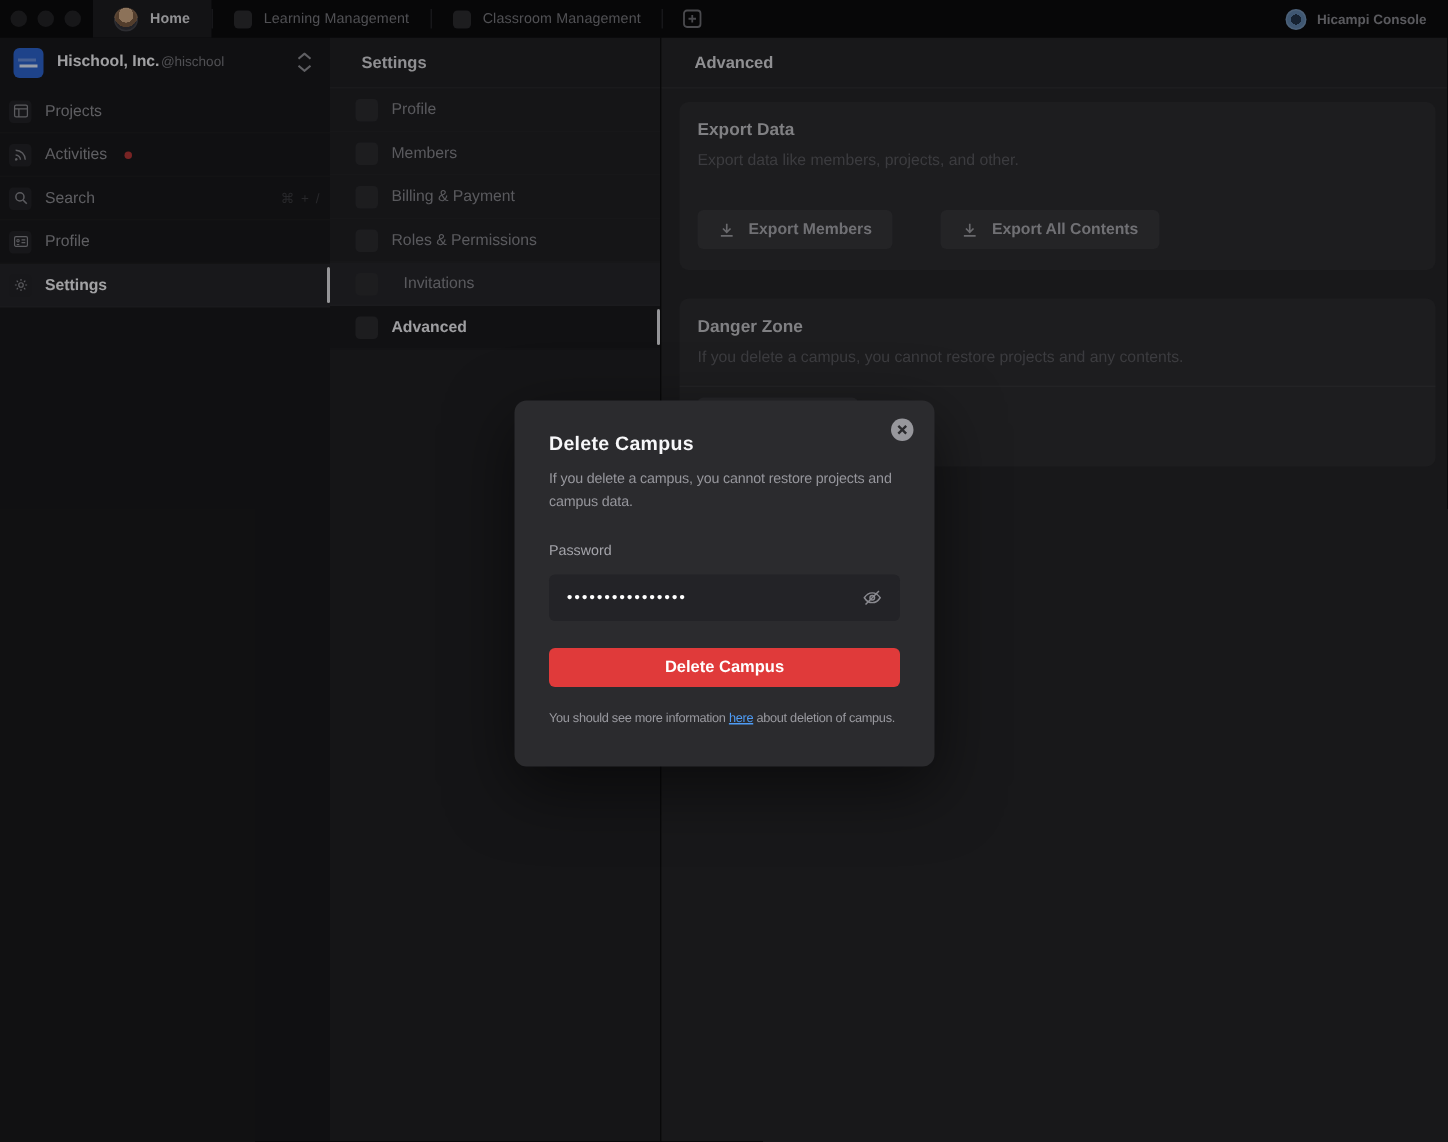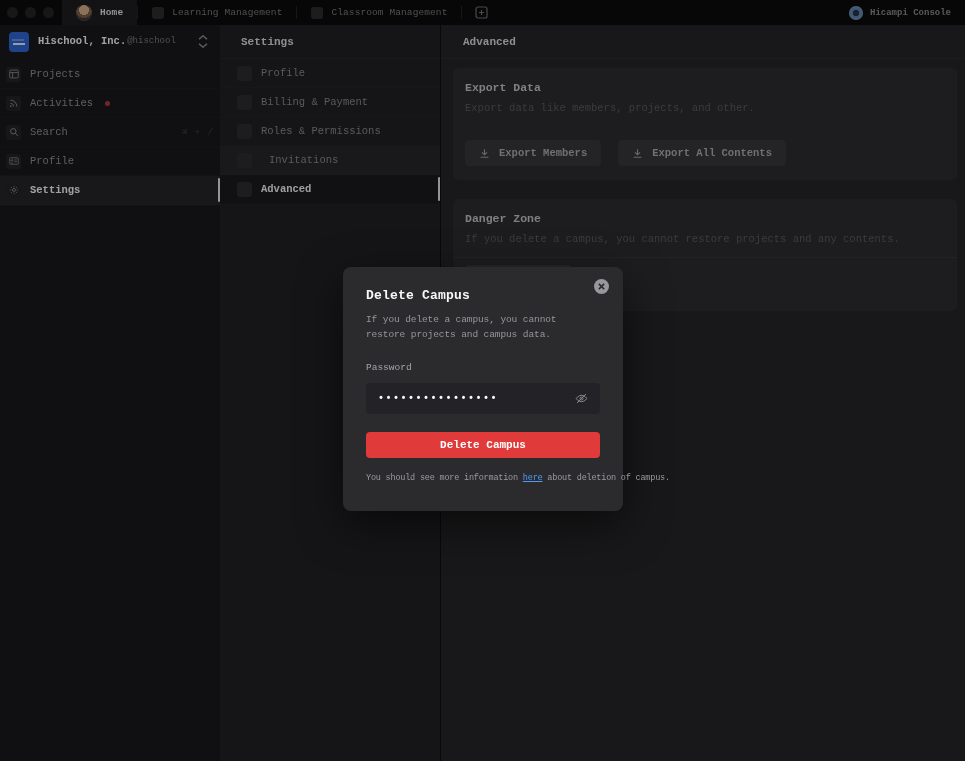--- a/index.html
+++ b/index.html
@@ -1,17 +1,17 @@
 <!DOCTYPE html>
 <html><head>
 <meta charset="utf-8">
 <style>
   html,body{margin:0;padding:0;background:#000;}
   .app{position:relative;width:965px;height:761px;background:#0e0e10;overflow:hidden;
-       font-family:Liberation Mono, monospace;-webkit-font-smoothing:antialiased;}
+       font-family:Liberation Sans, sans-serif;-webkit-font-smoothing:antialiased;}
 
   
   .topbar{position:absolute;top:0;left:0;right:0;height:25px;background:#0b0b0d;display:flex;align-items:center;z-index:10;}
   .win-dots{display:flex;gap:7px;padding:0 8px 0 7px;}
   .win-dots .dot{width:11px;height:11px;border-radius:50%;background:#232326;}
   .tab{height:25px;display:flex;align-items:center;gap:8px;padding:0 14px;cursor:default;}
   .tab.active{background:#1d1d20;}
   .tab-label{font-size:9.5px;color:#77777c;letter-spacing:.1px;}
   .tab.active .tab-label{color:#d7d7db;font-weight:bold;}
   .avatar{width:16px;height:16px;border-radius:50%;flex:0 0 auto;
@@ -62,21 +62,21 @@
   .nav-item.active .nav-label{color:#e9e9ed;font-weight:bold;}
 
   
   .main{position:absolute;top:25px;left:441px;right:0;bottom:0;background:#242427;}
   .main .panel-header{padding:0 22px;}
   .card{position:absolute;left:12px;width:504px;background:#2b2b2e;border-radius:6px;box-sizing:border-box;}
   .card.export{top:43px;height:112px;}
   .card.danger{top:174px;height:112px;}
   .card-title{font-size:11.5px;font-weight:600;color:#bdbdc1;padding:13px 12px 0;}
   .card-sub{font-size:10.5px;color:#58585d;padding:8px 12px 0;}
-  .btn-row{position:absolute;left:12px;top:72px;display:flex;gap:17px;}
+  .btn-row{position:absolute;left:12px;top:72px;display:flex;gap:32px;}
   .ghost-btn{height:26px;display:flex;align-items:center;gap:9px;padding:0 14px;background:#353539;
        border-radius:4px;color:#a6a6ab;font-size:10.5px;font-weight:600;}
   .ghost-btn svg{color:#9b9ba0;}
   .card-divider{position:absolute;left:0;right:0;top:58px;height:1px;background:rgba(255,255,255,.045);}
   .hidden-danger-btn{position:absolute;left:12px;top:66px;width:107px;height:30px;background:#3a3a3e;
        border-radius:4px;color:#8c4a4e;font-size:10px;display:flex;align-items:center;justify-content:center;}
 
   
   .overlay{position:absolute;inset:0;background:rgba(0,0,0,.32);z-index:40;}
   .modal{position:absolute;left:343px;top:267px;width:280px;height:244px;background:#2b2b2e;border-radius:8px;
@@ -204,20 +204,24 @@
   </aside>
 
   <aside class="nav">
     <div class="panel-header">Settings</div>
     <div class="nav-item">
       <span class="nav-ico"></span>
       <span class="nav-label">Profile</span>
     </div>
     <div class="nav-item">
       <span class="nav-ico"></span>
+      <span class="nav-label">Members</span>
+    </div>
+    <div class="nav-item">
+      <span class="nav-ico"></span>
       <span class="nav-label">Billing &amp; Payment</span>
     </div>
     <div class="nav-item">
       <span class="nav-ico"></span>
       <span class="nav-label">Roles &amp; Permissions</span>
     </div>
     <div class="nav-item hovered">
       <span class="nav-ico"></span>
       <span class="nav-label">Invitations</span>
     </div>

